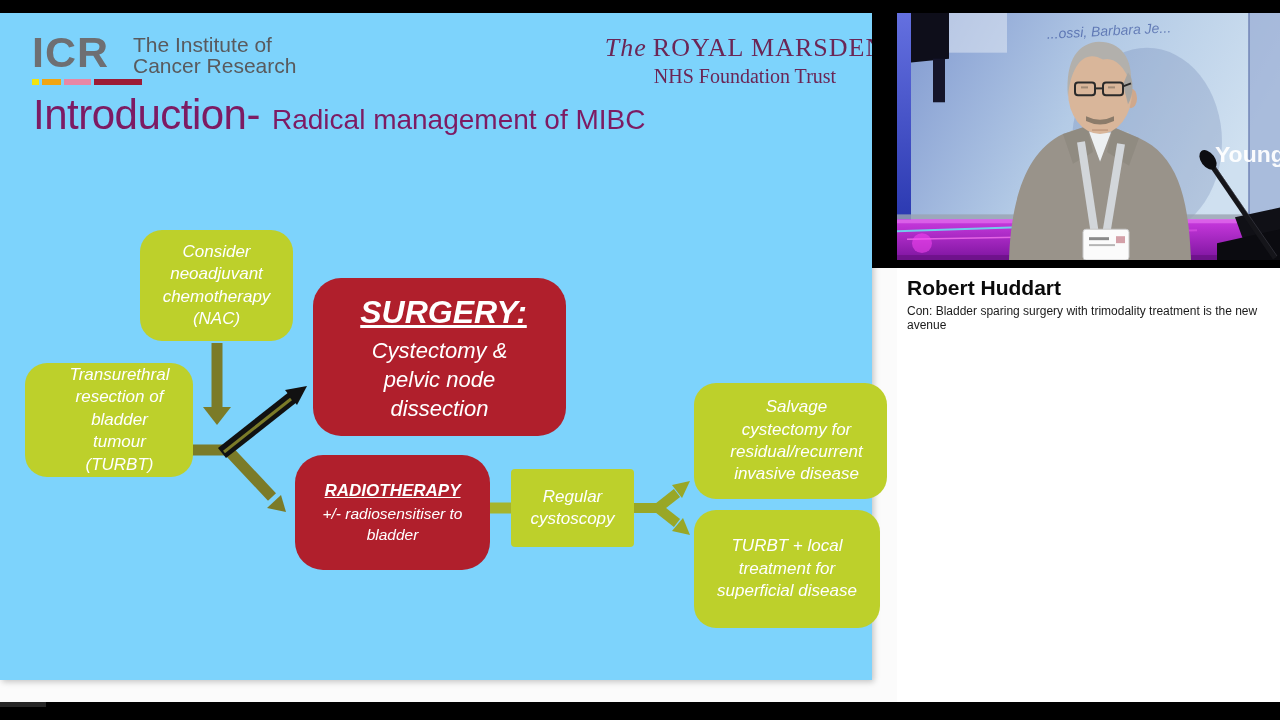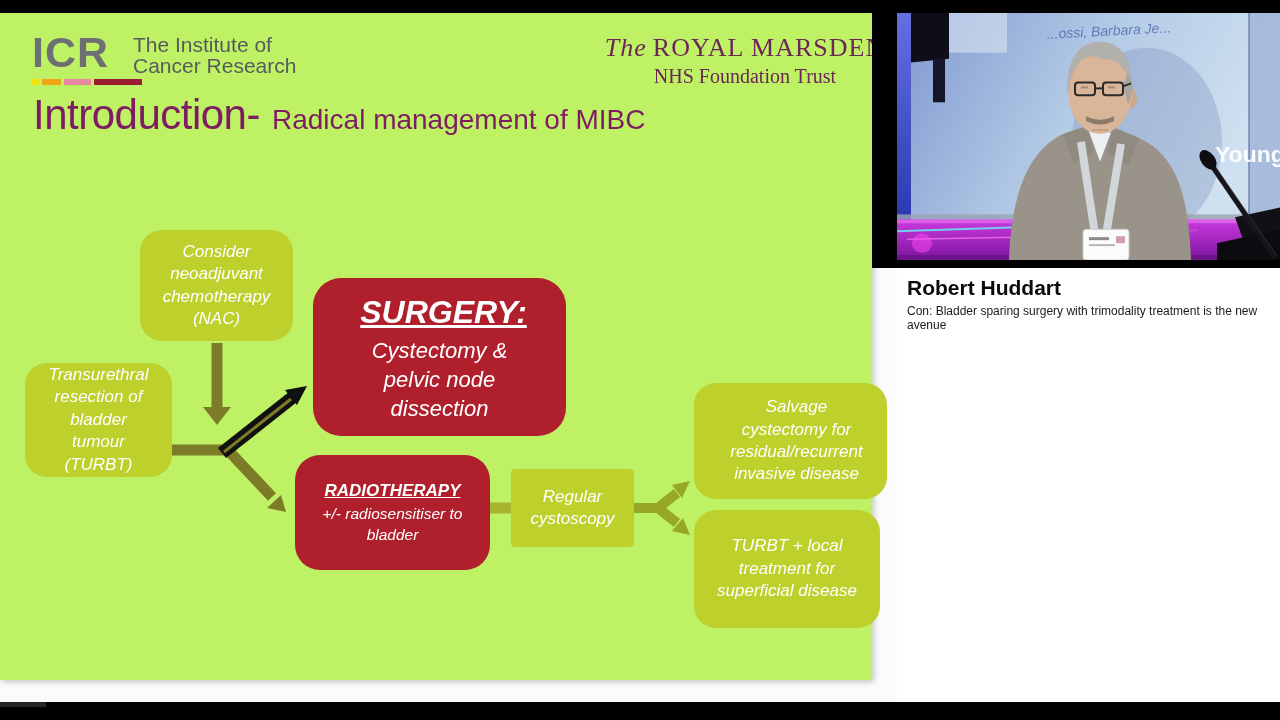--- a/index.html
+++ b/index.html
@@ -4,21 +4,21 @@
 <style>
   html,body{margin:0;padding:0;width:1280px;height:720px;overflow:hidden;background:#000;
     font-family:"Liberation Sans", sans-serif;}
   .abs{position:absolute;}
   
   #top-bar{left:0;top:0;width:1280px;height:13px;background:#000;}
   #bottom-bar{left:0;top:702px;width:1280px;height:18px;background:#000;}
   #bar-notch{left:0;top:702px;width:46px;height:5px;background:#262626;}
   
   #stage{left:0;top:13px;width:897px;height:689px;background:#fbfbfb;}
-  #slide{left:0;top:0;width:872px;height:667px;background:#bef264;
+  #slide{left:0;top:0;width:872px;height:667px;background:#7dd3fc;
     box-shadow:2px 2px 6px rgba(0,0,0,.22);}
   
   #icr-logo{left:32px;top:18px;}
   #icr-acronym{font-size:43px;font-weight:bold;color:#6e6f72;letter-spacing:1px;line-height:1;}
   #icr-org{left:133px;top:21px;font-size:21px;line-height:21px;color:#595a5d;}
   #icr-bar{left:32px;top:66px;height:6px;display:flex;gap:3px;}
   #icr-bar .seg{height:6px;}
   .seg.s1{width:7px}.seg.s2{width:19px}.seg.s3{width:27px}.seg.s4{width:48px}
   
   #rm-logo{left:600px;top:20px;width:290px;text-align:center;color:#6b2656;
@@ -31,24 +31,24 @@
   #title-main{font-size:42px;letter-spacing:-0.5px;}
   #title-sub{font-size:28px;}
   
   #flow-arrows{left:0;top:0;width:872px;height:667px;z-index:0;}
   .fbox{z-index:1;display:flex;align-items:center;justify-content:center;text-align:center;
     color:#fff;line-height:1.32;font-style:italic;}
   .preline{white-space:pre-line;}
   .fbox.green{background:#bdd02b;border-radius:22px;font-size:17px;}
   .fbox.red{background:#b01f2c;border-radius:28px;flex-direction:column;}
   #box-nac{left:140px;top:217px;width:153px;height:111px;}
-  #box-turbt{left:25px;top:350px;width:147px;height:114px;}
+  #box-turbt{left:25px;top:350px;width:147px;height:114px;padding-left:21px;}
   #box-surgery{left:313px;top:265px;width:253px;height:158px;font-size:22px;}
   #box-surgery .hd{font-size:32px;margin-left:8px;}
-  #box-radio{left:295px;top:442px;width:195px;height:115px;font-size:15.5px;line-height:1.3;border-radius:25px;}
+  #box-radio{left:295px;top:442px;width:195px;height:115px;font-size:15.5px;line-height:1.3;}
   #box-radio .hd{font-size:17px;}
   .hd{font-weight:bold;text-decoration:underline;display:block;margin-bottom:2px;}
   #box-cysto{left:511px;top:456px;width:123px;height:78px;border-radius:4px;}
   #box-salvage{left:694px;top:370px;width:181px;height:116px;padding-left:12px;}
   #box-turbt-local{left:694px;top:497px;width:186px;height:118px;}
   
   #video-player{left:872px;top:13px;width:408px;height:255px;background:#000;}
   #video-art{left:25px;top:0;width:383px;height:247px;}
   
   #side-panel{left:897px;top:268px;width:383px;height:434px;background:#fff;}

